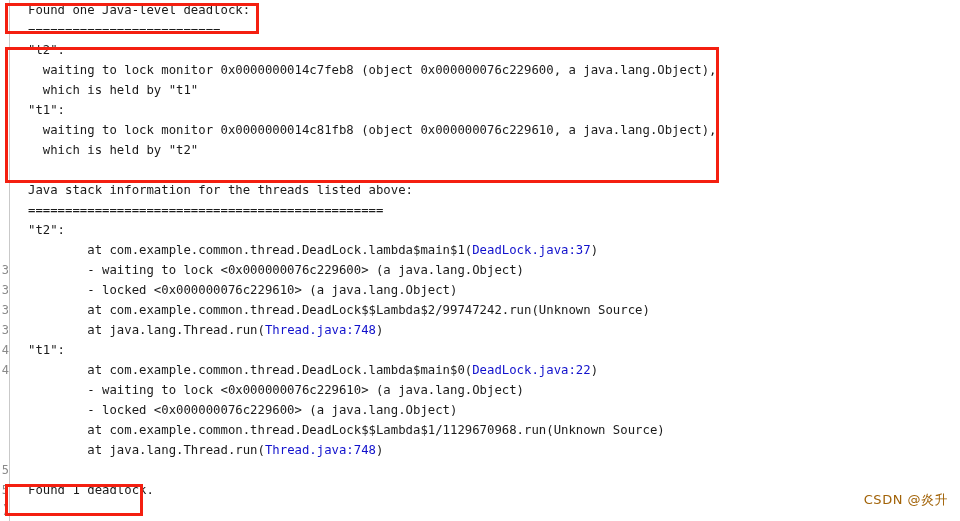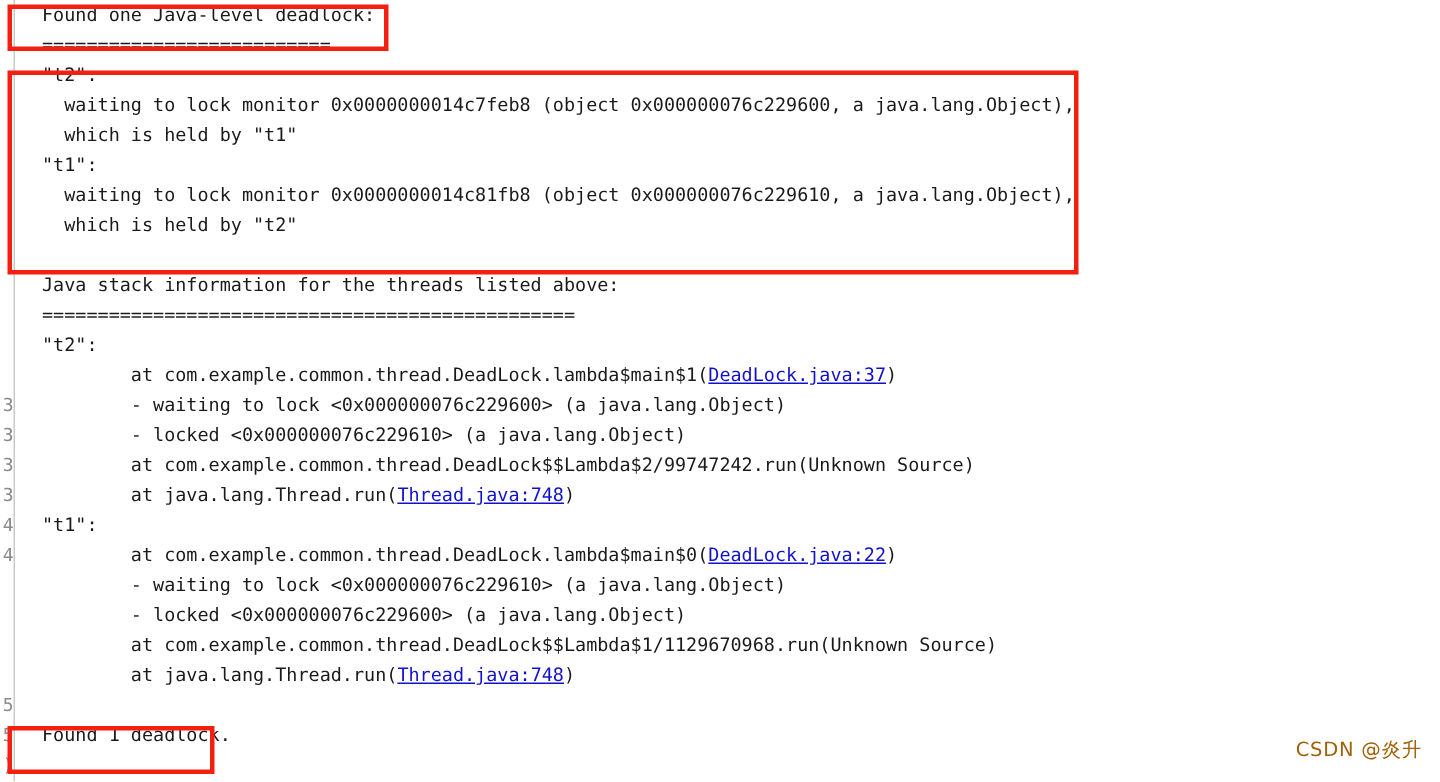--- a/index.html
+++ b/index.html
@@ -59,21 +59,20 @@
     color: #000000;
     white-space: pre;
   }
   .ln {
     height: 20px;
     white-space: pre;
     color: #1a1a1a;
   }
   .lnk {
     color: #1111cc;
-    text-decoration: underline;
     cursor: pointer;
   }
 
   
   .redbox {
     position: absolute;
     border: 3px solid #f41f10;
     box-sizing: border-box;
     background: transparent;
     pointer-events: none;

